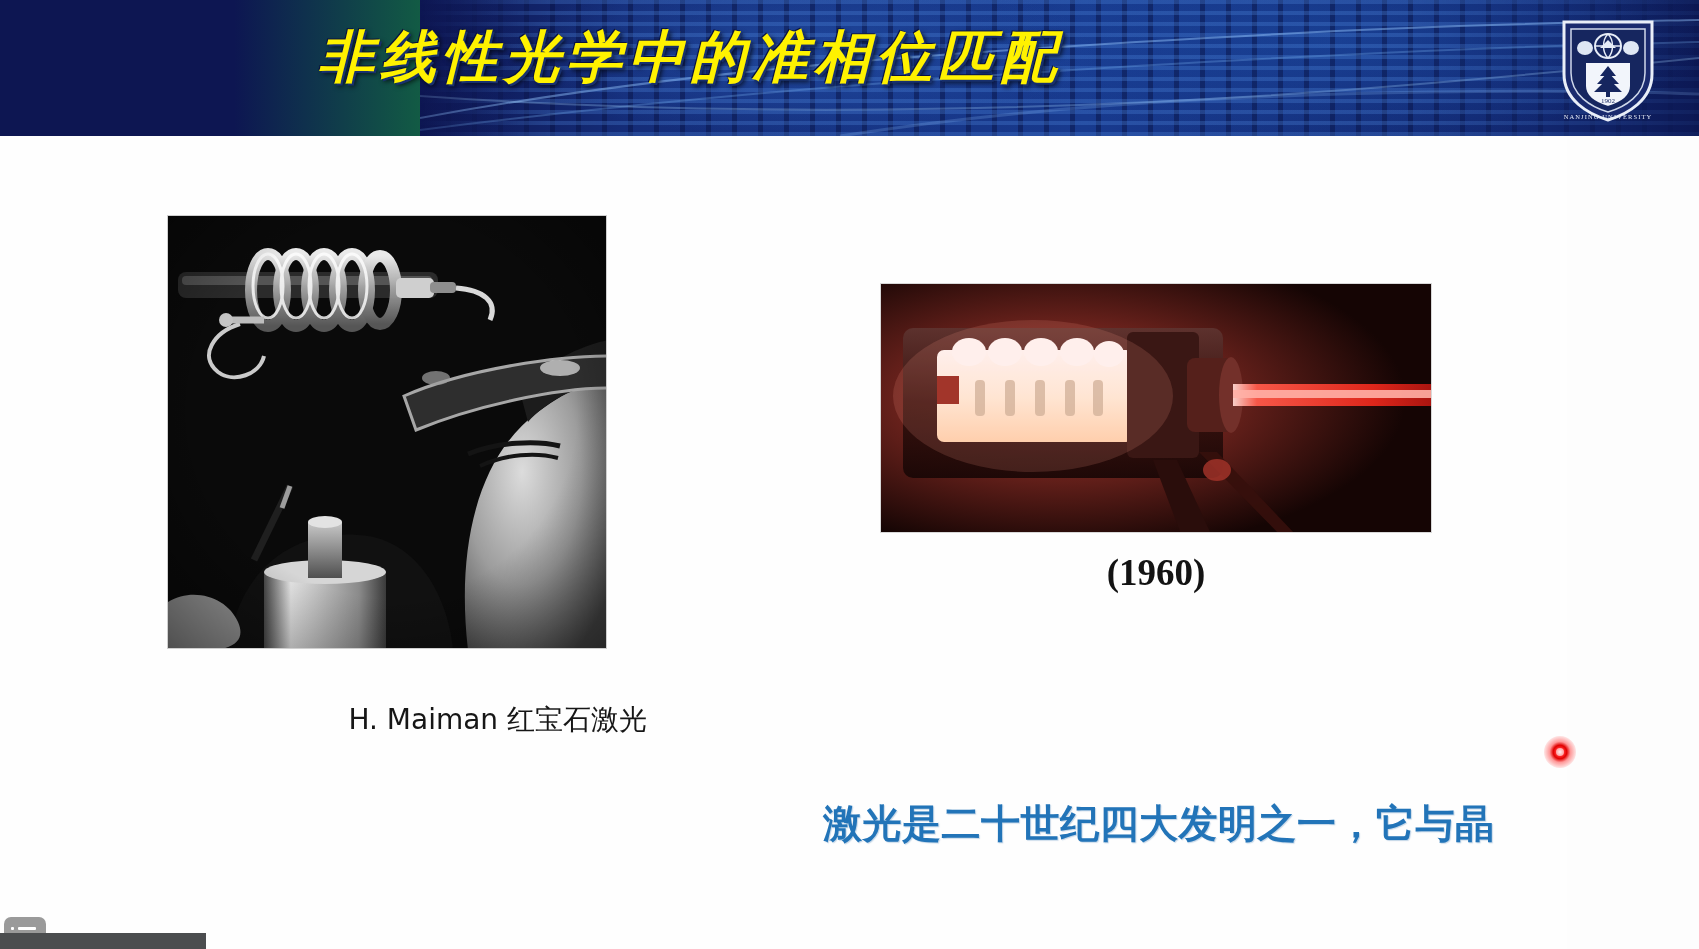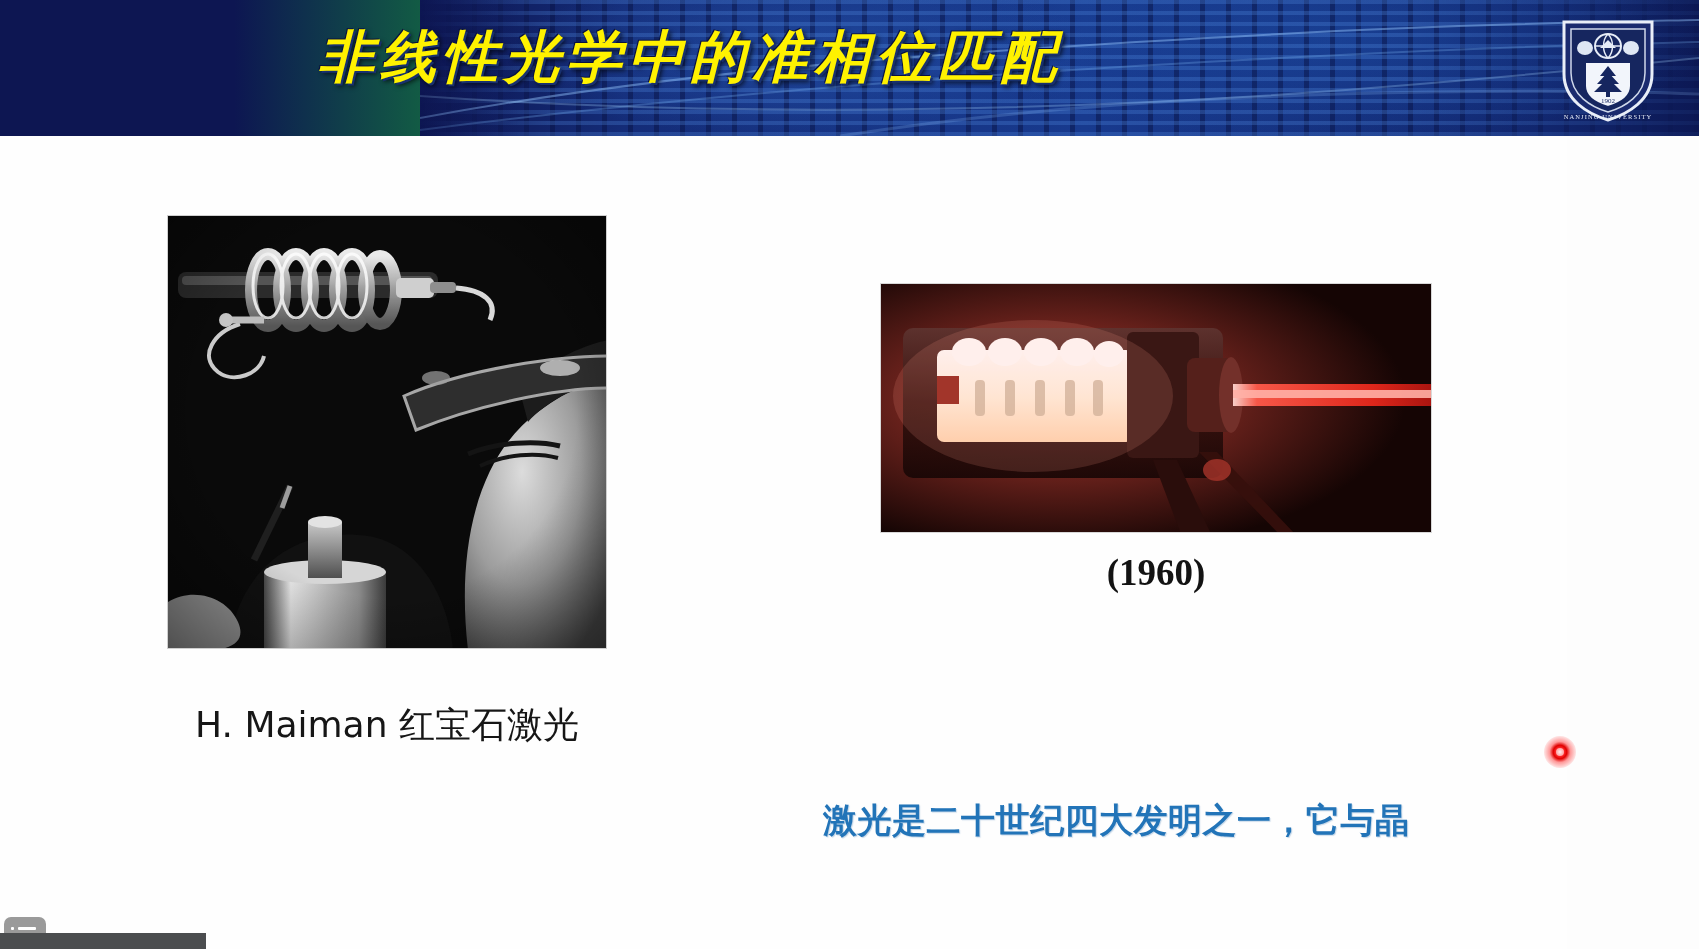--- a/index.html
+++ b/index.html
@@ -111,35 +111,35 @@
     font-family: "Liberation Serif", "DejaVu Serif", serif;
     font-size: 37px;
     font-weight: 700;
     color: #131313;
   }
 
   .caption-maiman {
     position: absolute;
     left: 127px; top: 566px;
     width: 520px;
-    text-align: center;
+    text-align: right;
     font-family: "DejaVu Sans", "Liberation Sans", sans-serif;
-    font-size: 36px;
+    font-size: 28px;
     font-weight: 500;
     color: #161616;
     line-height: 1.30;
   }
   .caption-maiman .ln2 { display: block; }
 
   .blue-text {
     position: absolute;
     left: 823px; top: 660px;
     width: 720px;
     font-family: "DejaVu Sans", "Liberation Sans", sans-serif;
-    font-size: 34px;
+    font-size: 39px;
     font-weight: 700;
     color: #2274b8;
     line-height: 1.44;
     letter-spacing: .5px;
     text-shadow: 1px 1px 1px rgba(90,140,190,.35);
   }
   .blue-text span { display: block; }
 
   
   .laser-dot {

